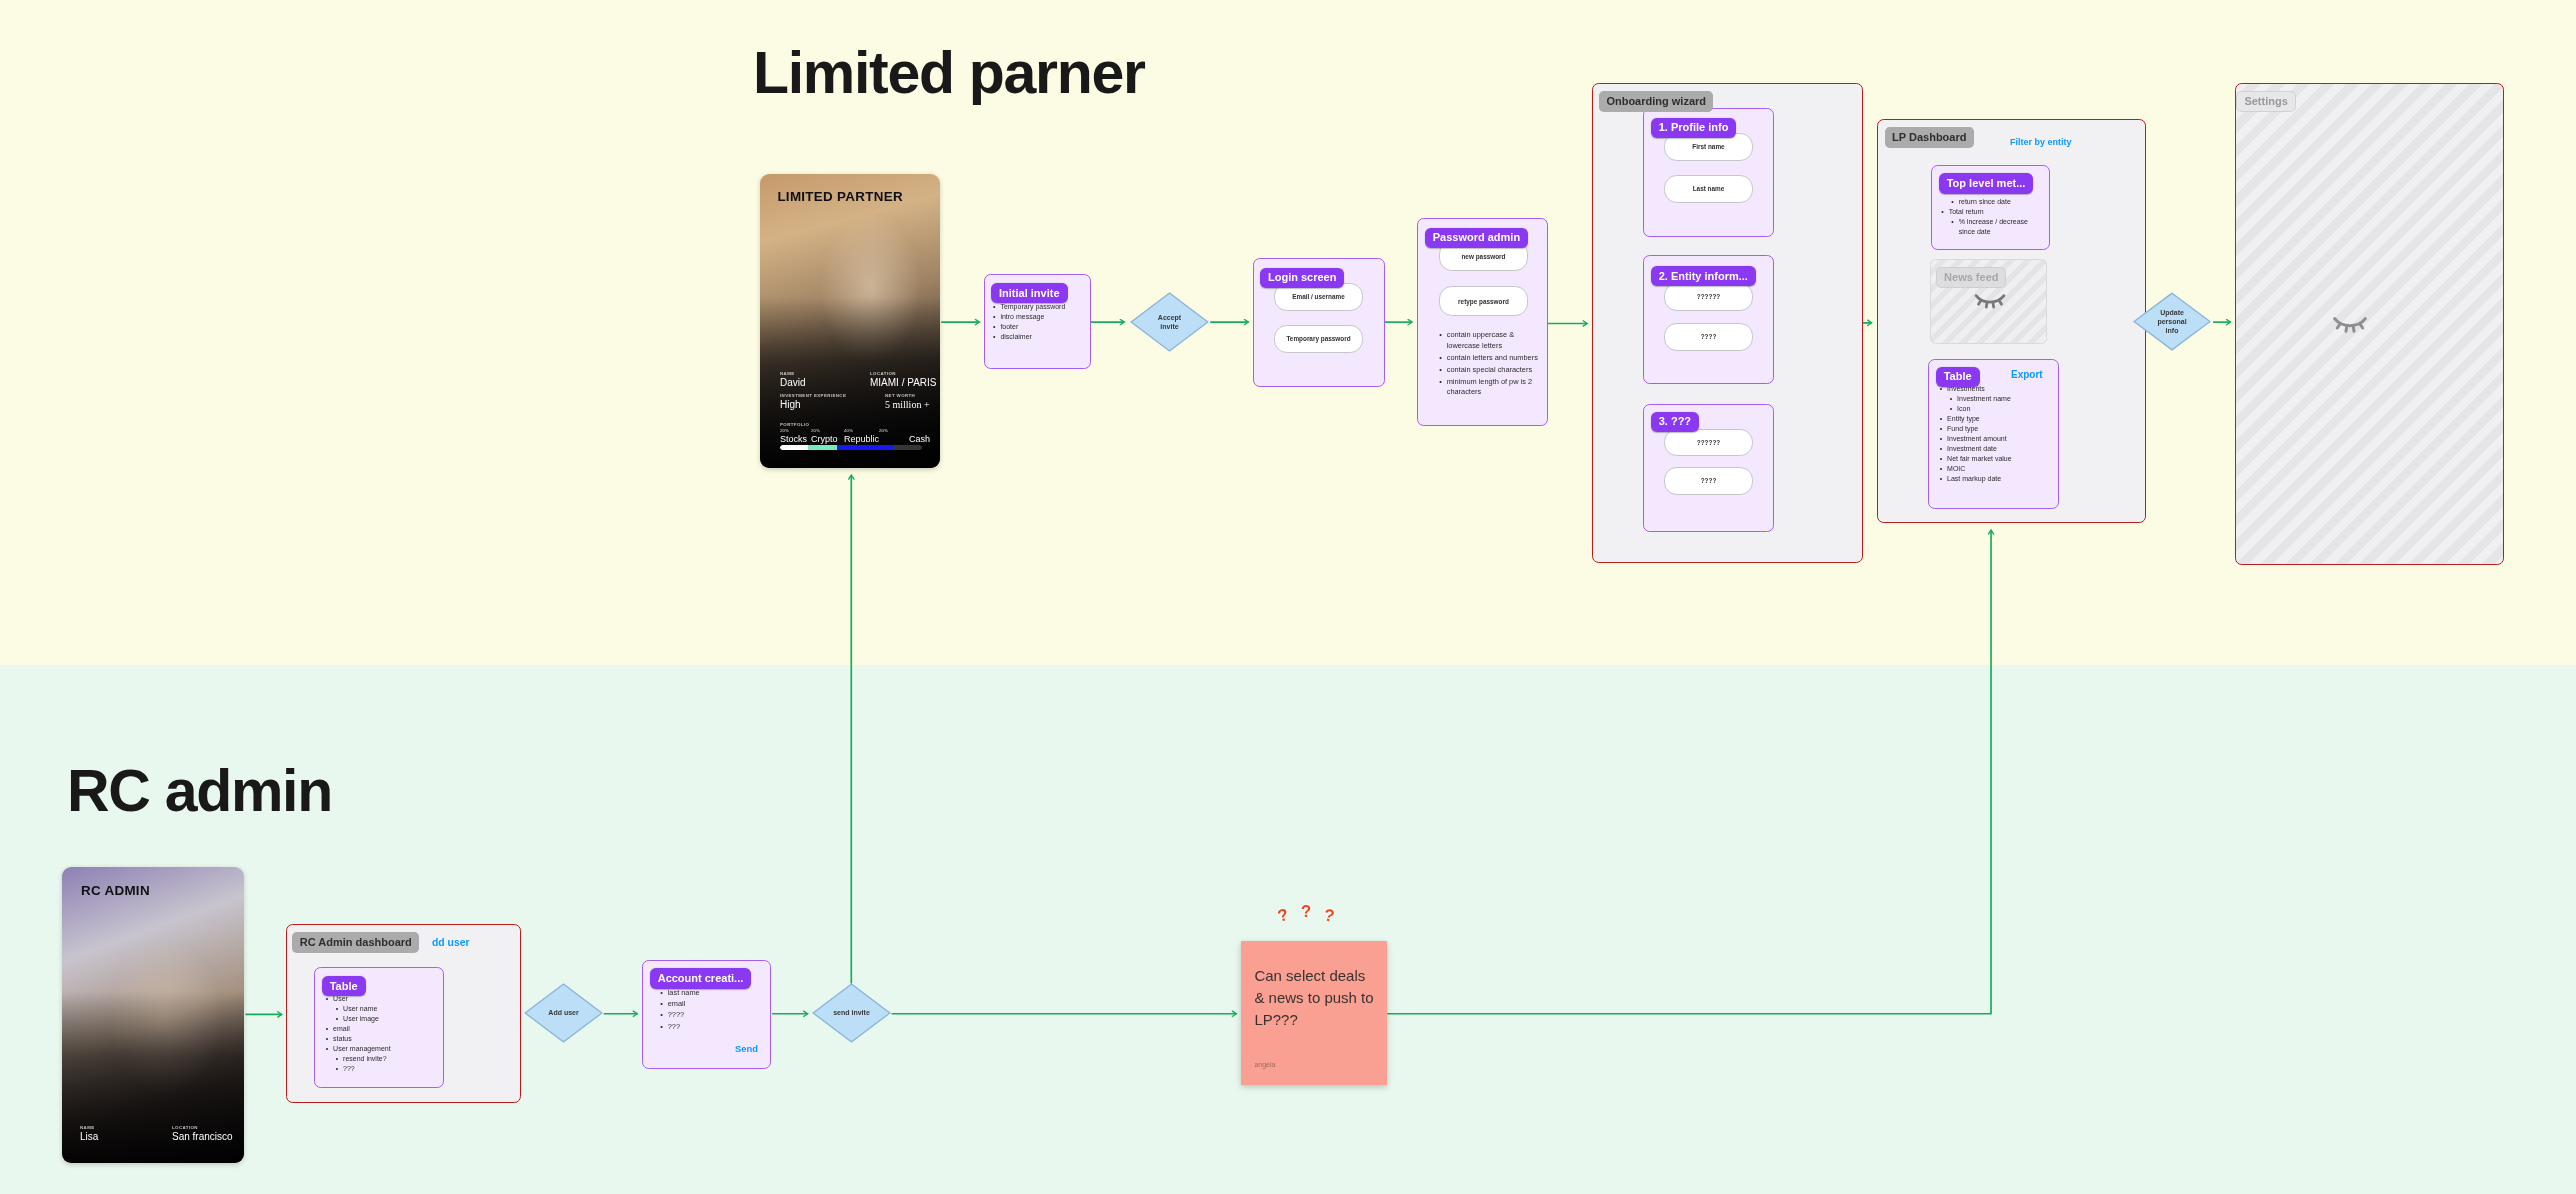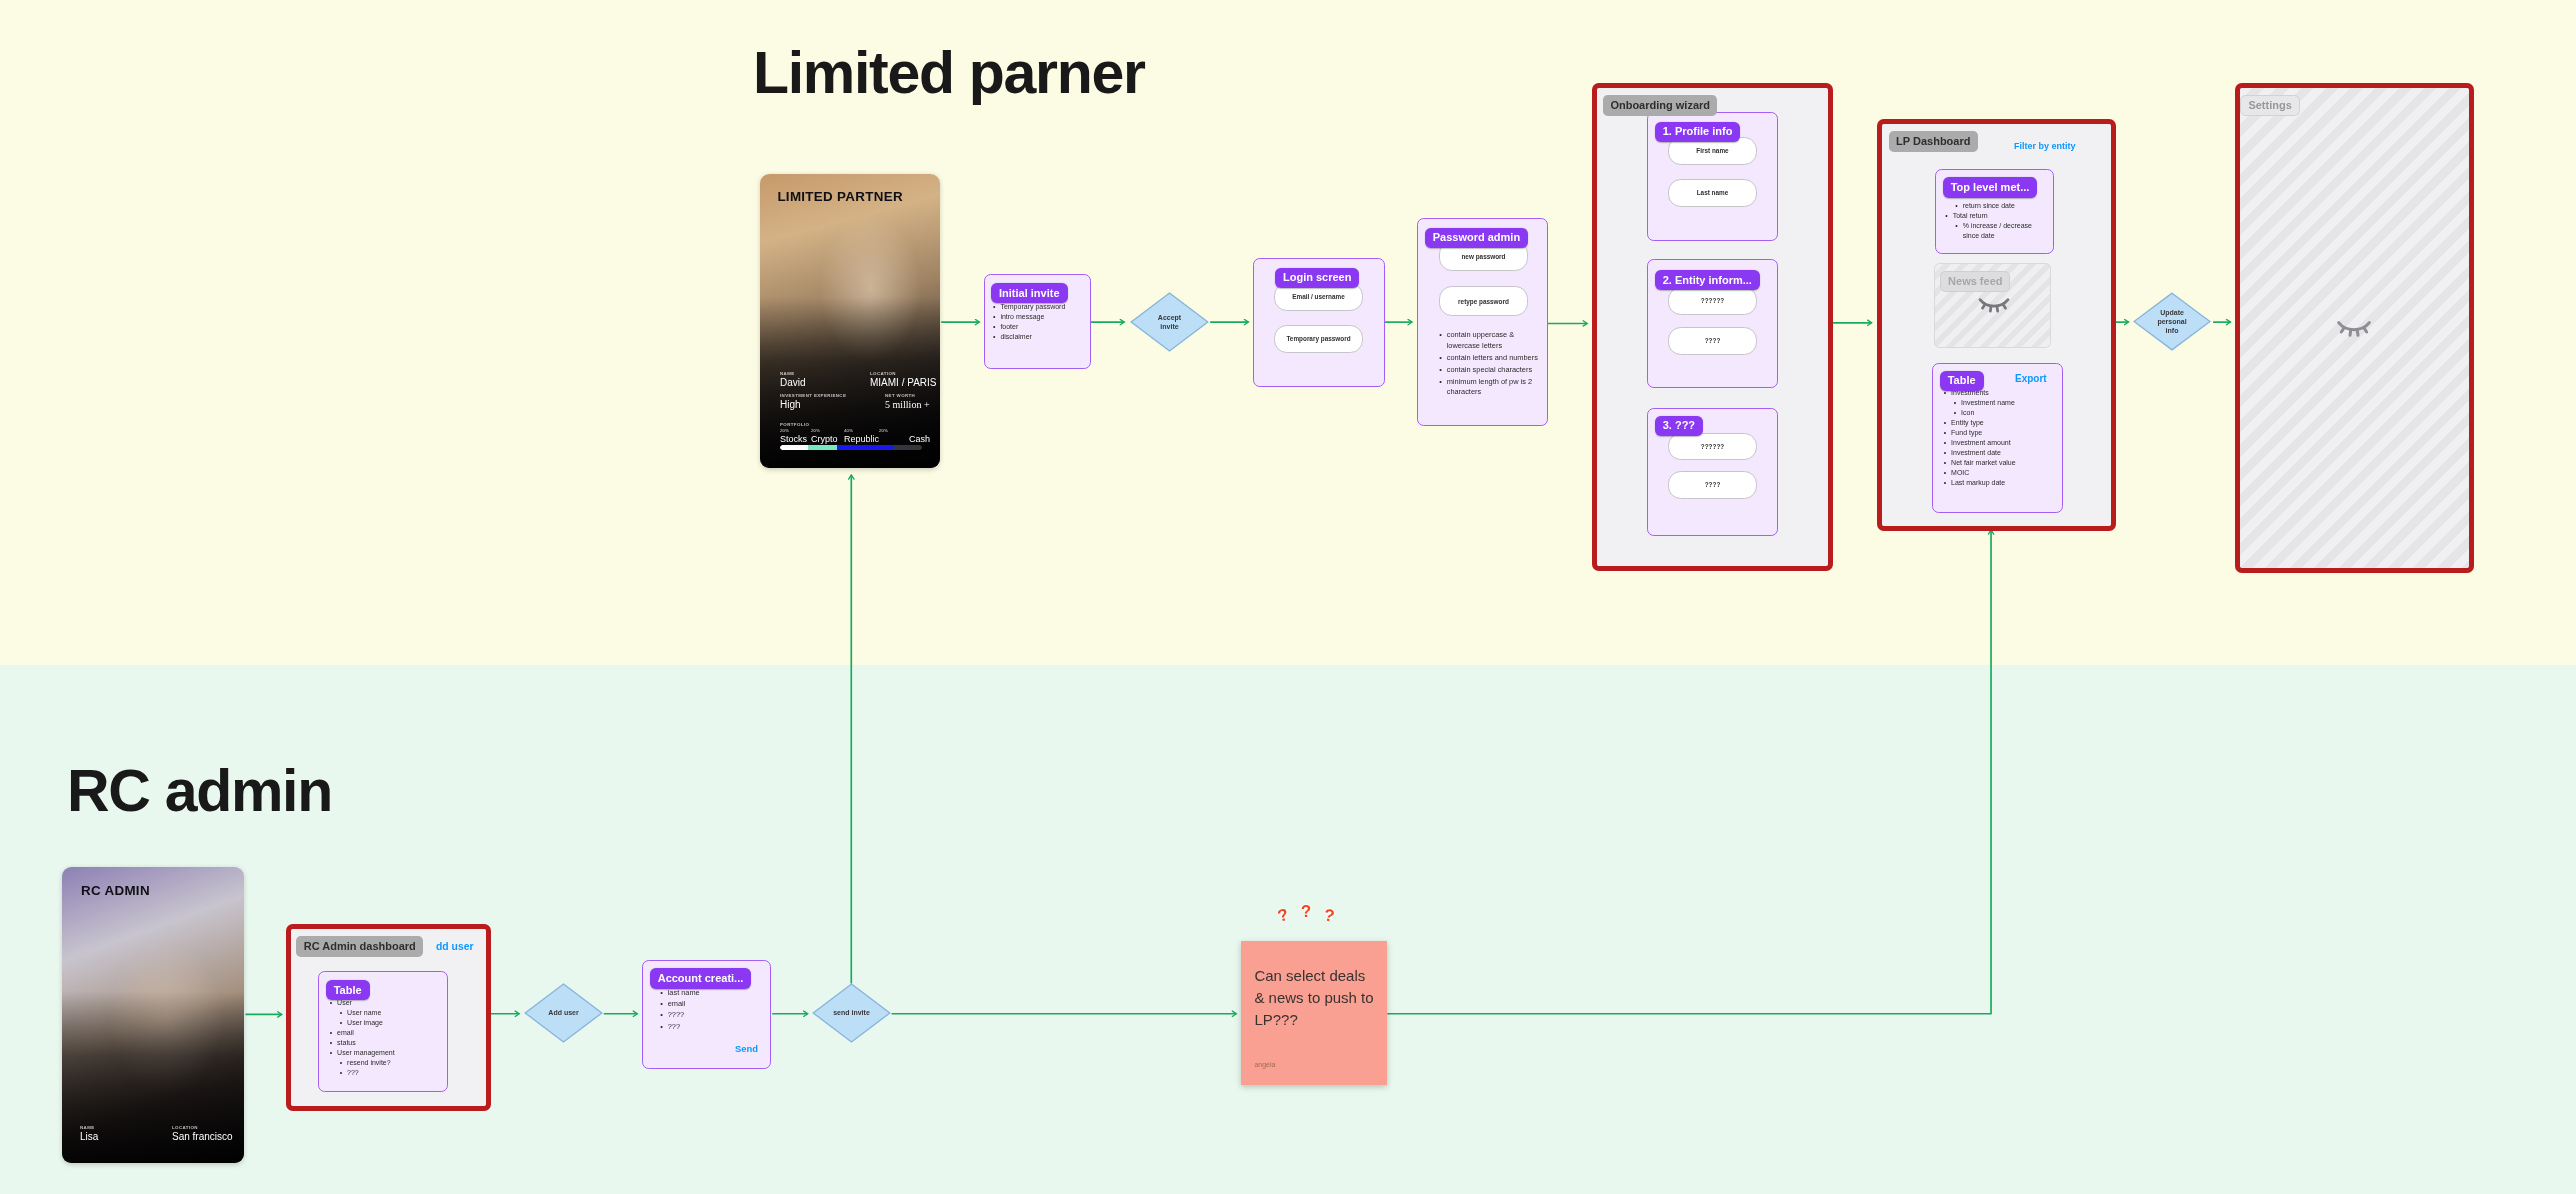--- a/index.html
+++ b/index.html
@@ -1,21 +1,21 @@
 <!DOCTYPE html>
 <html style="font-size:10.7px"><head>
 <meta charset="utf-8">
 <style>
   html,body{margin:0;padding:0;background:#FCFBE3;}
   #canvas{position:relative;width:2576px;height:1195px;overflow:hidden;
           font-family:"Liberation Sans",sans-serif;}
   .bg{position:absolute;left:0;width:100%;}
   .h1{position:absolute;font-weight:700;font-size:59px;color:#191919;letter-spacing:-1.3px;line-height:1;}
   
-  .section{position:absolute;background:#F1F1F4;border:5px solid #b91c1c;border-radius:6.7px;}
+  .section{position:absolute;background:#F1F1F4;border:1px solid #b91c1c;border-radius:6.7px;padding-left:38px;}
   .hatch{background:repeating-linear-gradient(135deg,#F0F0F2 0 8.7px,#E5E5E8 8.7px 17.4px);}
   
   .pchip{position:absolute;z-index:3;background:#8A38F1;color:#fff;font-weight:700;font-size:11px;
          line-height:1;padding:4.7px 8px;border-radius:6px;box-shadow:0 0.7px 1.3px rgba(0,0,0,.28);white-space:nowrap;}
   .gchip{position:absolute;z-index:3;background:#ABABAB;color:#2E2E2E;font-weight:700;font-size:11px;
          line-height:1;padding:4.7px 7.4px;border-radius:4.7px;white-space:nowrap;}
   .lchip{position:absolute;z-index:3;background:#DDDDDF;color:#A7A7AB;font-weight:700;font-size:11px;
          line-height:1;padding:4px 6.7px;border-radius:5.4px;border:0.7px solid #CFCFD2;white-space:nowrap;}
   .schip{position:absolute;z-index:3;background:#E7E7E9;color:#97979C;font-weight:700;font-size:11px;
          line-height:1;padding:4px 7.4px;border-radius:5.4px;border:1px solid #D2D2D5;white-space:nowrap;}
@@ -130,21 +130,21 @@
   </div>
 
   <div class="diamond" style="left:1130px;top:292px;width:79px;height:60px;z-index:2;">
     <svg width="79" height="60" viewBox="0 0 118 90">
         <polygon points="59,1.5 116.5,45 59,88.5 1.5,45" fill="#BCDEF6" stroke="#87B4DA" stroke-width="2"></polygon>
       </svg>
     <div class="dlabel" style="padding:0 19px;">Accept invite</div>
   </div>
 
   <div class="pcard" style="left:1253px;top:258px;width:130px;height:127px;z-index:2;">
-    <div class="pchip" style="left:21px;top:8.7px;">Login screen</div>
+    <div class="pchip" style="left:6px;top:8.7px;">Login screen</div>
     <div class="pill" style="left:20px;top:24px;width:87px;">Email / username</div>
     <div class="pill" style="left:20px;top:66px;width:87px;">Temporary password</div>
   </div>
 
   <div class="pcard" style="left:1417px;top:218px;width:129px;height:206px;z-index:2;">
     <div class="pchip" style="left:6.7px;top:8.7px;">Password admin</div>
     <div class="pill" style="left:21px;top:22px;width:87px;height:28px;">new password</div>
     <div class="pill" style="left:21px;top:67px;width:87px;height:28px;">retype password</div>
     <div class="rules" style="position:absolute;left:20px;top:111px;width:101px;z-index:1;">
       <div class="bl">contain uppercase &amp; lowercase letters</div>

